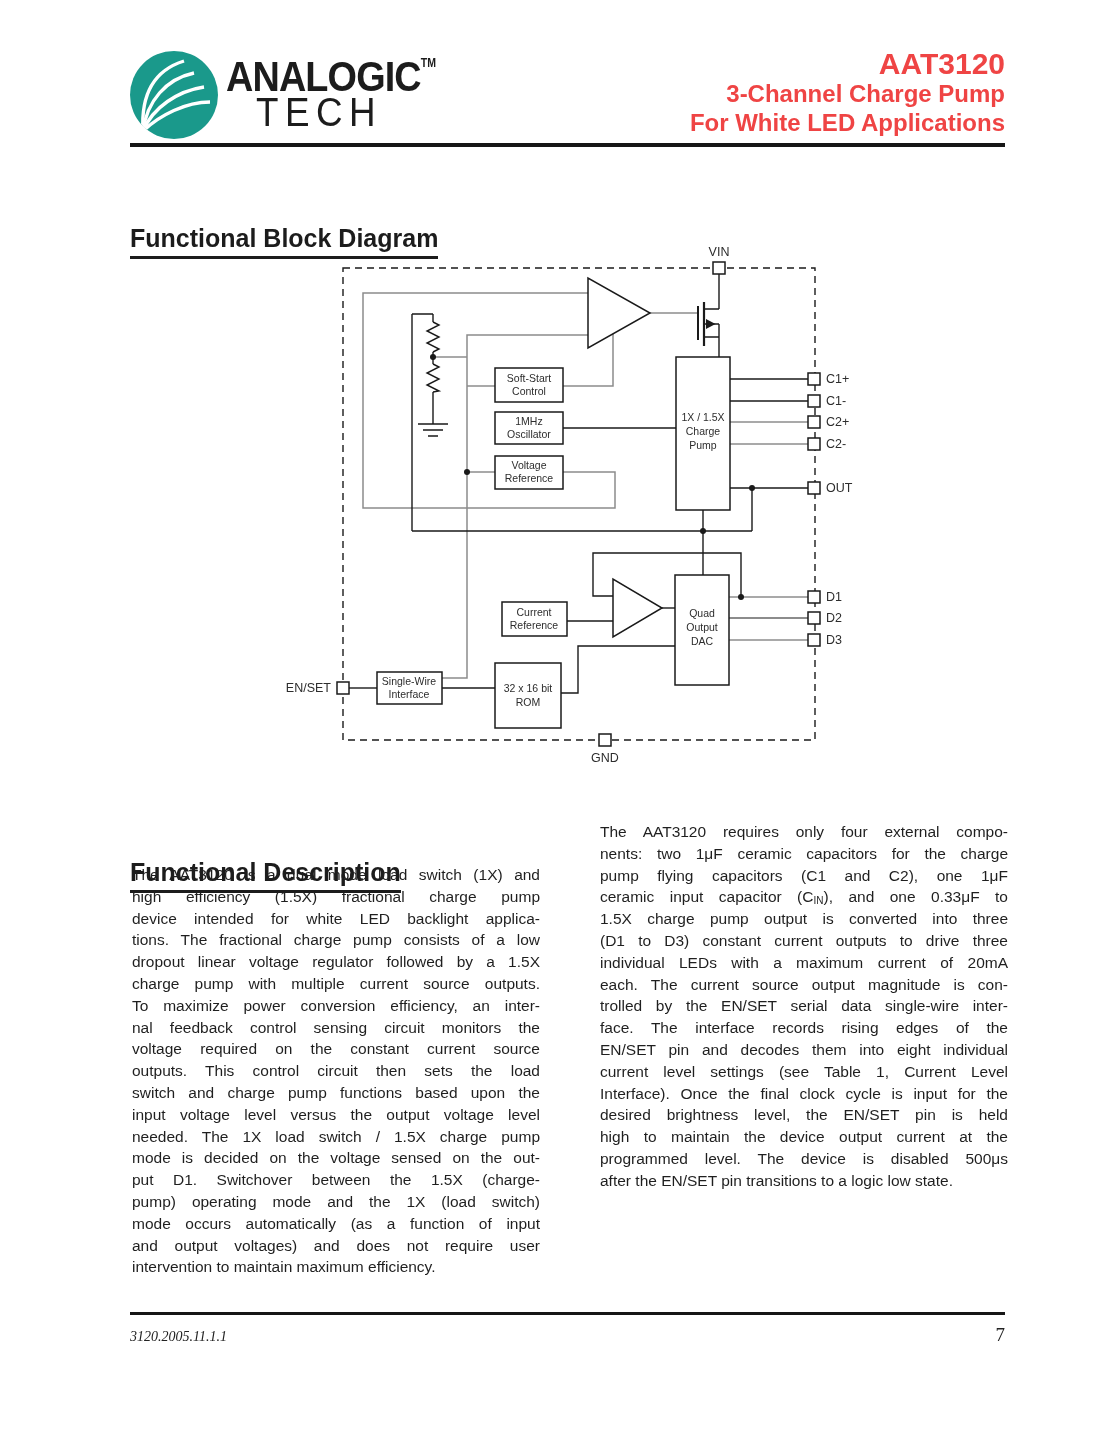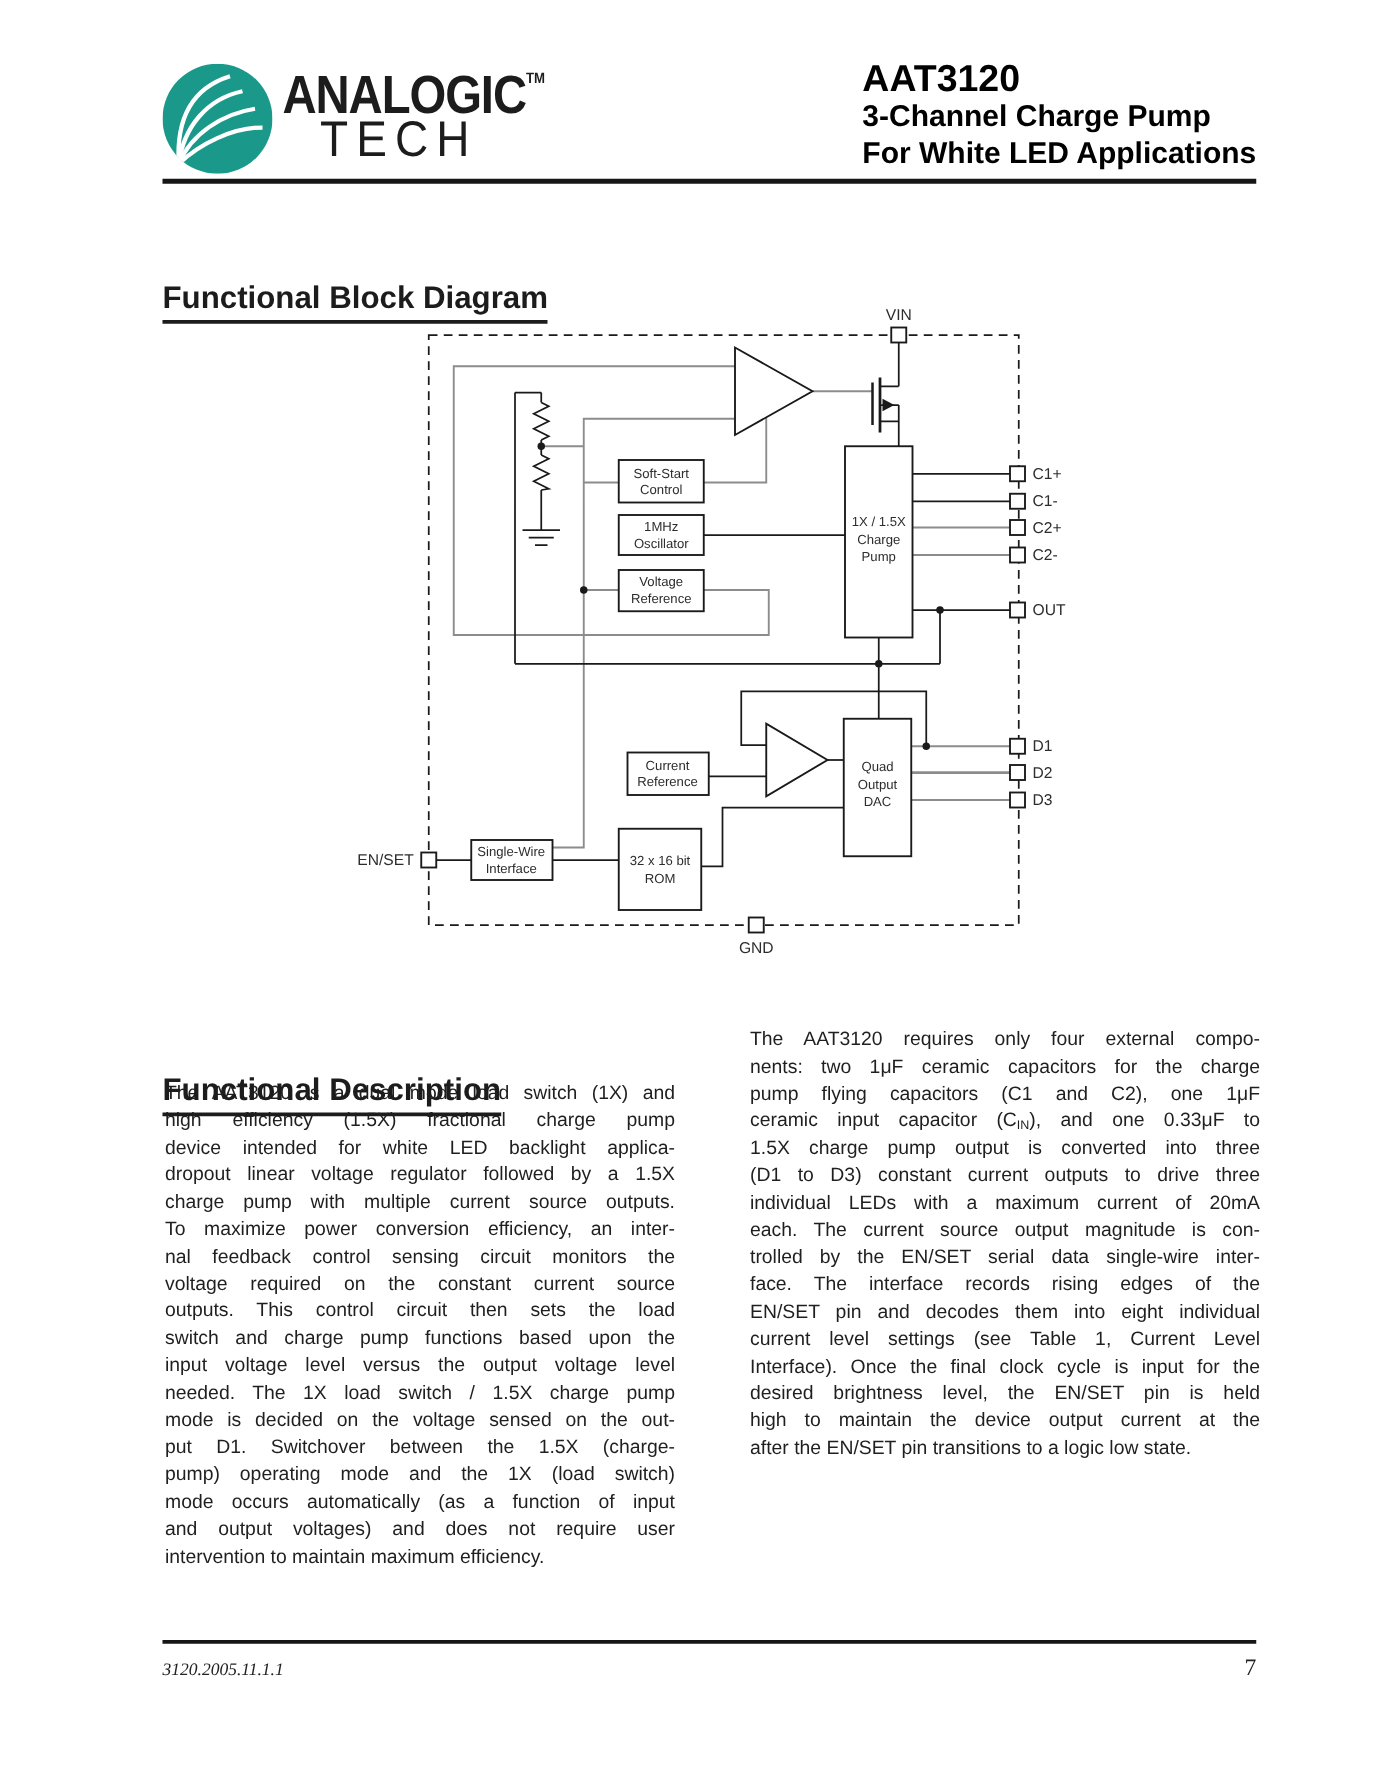--- a/index.html
+++ b/index.html
@@ -5,21 +5,21 @@
   html,body{margin:0;padding:0;background:#888;}
   .page{position:relative;width:1105px;height:1430px;background:#ffffff;
         font-family:"Liberation Sans",sans-serif;overflow:hidden;}
   
   .logo{position:absolute;left:130px;top:51px;width:88px;height:88px;}
   .brand-analogic{position:absolute;left:226px;top:52px;font-size:43px;font-weight:700;
         letter-spacing:-1px;color:#1c1c1c;transform:scaleX(.88);transform-origin:left top;white-space:nowrap;}
   .brand-tm{font-size:12px;font-weight:700;vertical-align:24px;letter-spacing:0;}
   .brand-tech{position:absolute;left:256px;top:90px;font-size:40px;font-weight:400;
         letter-spacing:7px;color:#1c1c1c;transform:scaleX(.92);transform-origin:left top;white-space:nowrap;}
-  .titleblock{position:absolute;right:100px;top:48px;text-align:left;color:#000000;}
+  .titleblock{position:absolute;right:100px;top:48px;text-align:right;color:#ef4444;}
   .part-number{font-size:30px;font-weight:700;line-height:31px;}
   .subtitle{font-size:24px;font-weight:700;line-height:29px;}
   .toprule{position:absolute;left:130px;top:143px;width:875px;height:4px;background:#161616;}
   
   .sect-h{position:absolute;left:130px;font-size:25px;font-weight:700;color:#1c1c1c;
         border-bottom:3px solid #1c1c1c;padding-bottom:3px;white-space:nowrap;margin-top:40px;}
   
   .diagram{position:absolute;left:0;top:230px;width:1105px;height:560px;}
   
   .col{position:absolute;width:408px;font-size:15.5px;line-height:21.8px;color:#1f1f1f;}
@@ -177,20 +177,21 @@
       <text x="826" y="644">D3</text>
     </g>
   </svg>
 
   <div class="sect-h" style="top:818px;">Functional Description</div>
 
   <div class="col" style="left:132px;top:864px;">
       <div class="jline">The AAT3120 is a dual mode load switch (1X) and</div>
       <div class="jline">high efficiency (1.5X) fractional charge pump</div>
       <div class="jline">device intended for white LED backlight applica-</div>
+      <div class="jline">tions. The fractional charge pump consists of a low</div>
       <div class="jline">dropout linear voltage regulator followed by a 1.5X</div>
       <div class="jline">charge pump with multiple current source outputs.</div>
       <div class="jline">To maximize power conversion efficiency, an inter-</div>
       <div class="jline">nal feedback control sensing circuit monitors the</div>
       <div class="jline">voltage required on the constant current source</div>
       <div class="jline">outputs.  This control circuit then sets the load</div>
       <div class="jline">switch and charge pump functions based upon the</div>
       <div class="jline">input voltage level versus the output voltage level</div>
       <div class="jline">needed.  The 1X load switch / 1.5X charge pump</div>
       <div class="jline">mode is decided on the voltage sensed on the out-</div>
@@ -209,20 +210,21 @@
       <div class="jline">(D1 to D3) constant current outputs to drive three</div>
       <div class="jline">individual LEDs with a maximum current of 20mA</div>
       <div class="jline">each. The current source output magnitude is con-</div>
       <div class="jline">trolled by the EN/SET serial data single-wire inter-</div>
       <div class="jline">face. The interface records rising edges of the</div>
       <div class="jline">EN/SET pin and decodes them into eight individual</div>
       <div class="jline">current level settings (see Table 1, Current Level</div>
       <div class="jline">Interface). Once the final clock cycle is input for the</div>
       <div class="jline">desired brightness level, the EN/SET pin is held</div>
       <div class="jline">high to maintain the device output current at the</div>
+      <div class="jline">programmed level. The device is disabled 500μs</div>
       <div class="jline last">after the EN/SET pin transitions to a logic low state.</div>
     </div>
 
   <div class="footrule"></div>
   <div class="doc-number">3120.2005.11.1.1</div>
   <div class="page-number">7</div>
 
 </div>
 
 </body></html>

